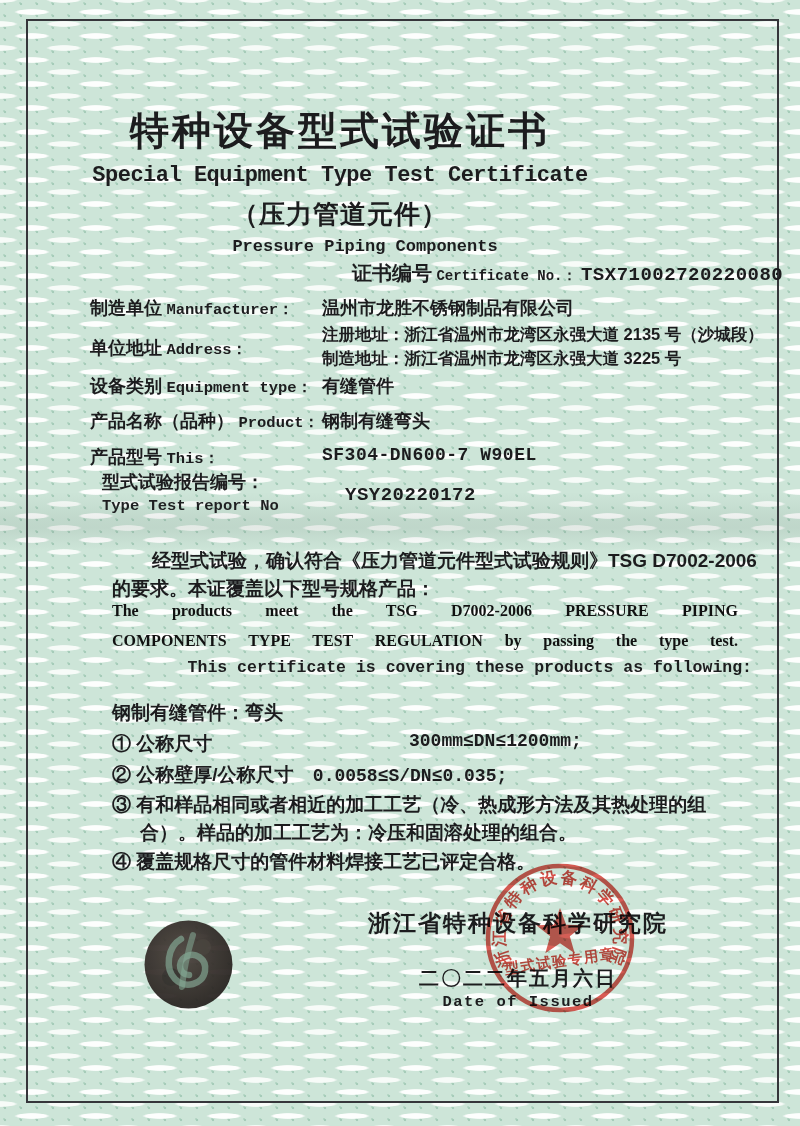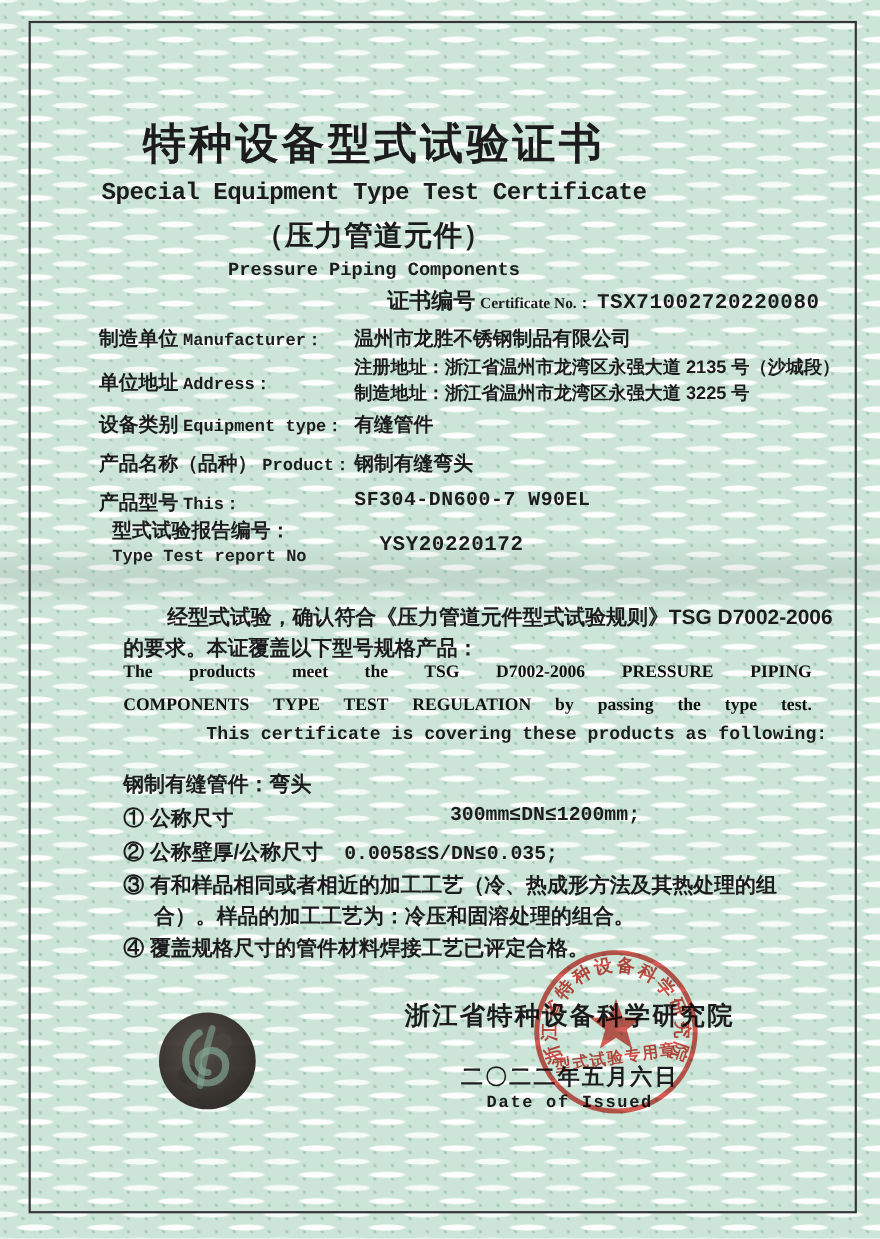--- a/index.html
+++ b/index.html
@@ -28,25 +28,25 @@
     background:linear-gradient(180deg, rgba(90,110,100,0) 0%, rgba(90,110,100,0.10) 45%, rgba(90,110,100,0.12) 62%, rgba(90,110,100,0) 100%);
     pointer-events:none;
   }
 
   .abs { position:absolute; }
   .ctr { left:0; width:680px; text-align:center; }
 
   .title-cn  { top:104px; font-size:39px; font-weight:bold; letter-spacing:3px; }
   .title-en  { top:163px; font-size:22px; font-family:"Liberation Mono", monospace; font-weight:600; letter-spacing:-0.5px; }
   .cat-cn    { top:197px; font-size:26px; font-weight:bold; letter-spacing:1px; }
-  .cat-en    { top:237px; font-size:17px; font-family:"Liberation Mono", monospace; font-weight:600; }
+  .cat-en    { top:237px; font-size:17px; font-family:"Liberation Mono", monospace; font-weight:600;padding-left:25px; }
 
   .cert-line { top:260px; left:352px; white-space:nowrap; }
   .cert-line .cn  { font-size:20px; font-weight:bold; }
-  .cert-line .en  { font-size:14px; font-family:Liberation Serif, serif; font-weight:600; }
+  .cert-line .en  { font-size:14px; font-family:Liberation Mono, monospace; font-weight:600; }
   .cert-line .val { font-size:19px; font-family:"Liberation Mono", monospace; font-weight:600; letter-spacing:0.5px; }
 
   .field { position:absolute; left:0; width:800px; }
   .f-label { position:absolute; left:90px; white-space:nowrap; }
   .f-label .cn { font-size:18px; font-weight:bold; }
   .f-label .en { font-size:15.5px; font-family:"Liberation Mono", monospace; font-weight:600; }
   .f-value { position:absolute; left:322px; font-size:18px; font-weight:600; white-space:nowrap; }
   .f-value.mono { font-family:"Liberation Mono", monospace; font-weight:600; letter-spacing:0.5px; }
   .addr-line { font-size:16.5px; font-weight:600; line-height:24px; white-space:nowrap; }
   .two-line-label .cn, .two-line-label .en { display:block; line-height:24px;margin-left:12px; }

